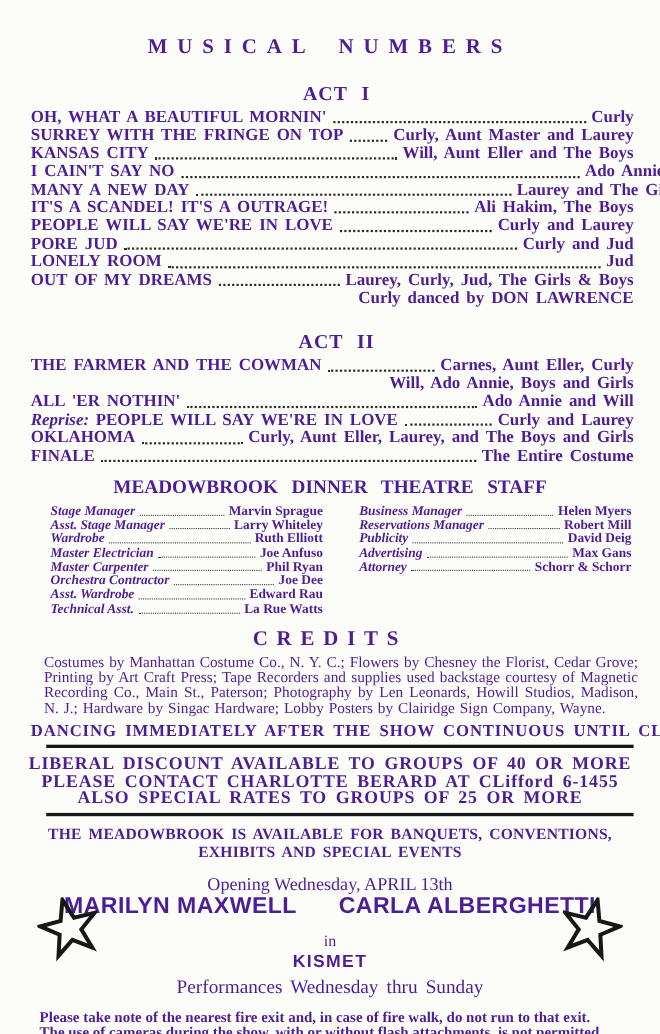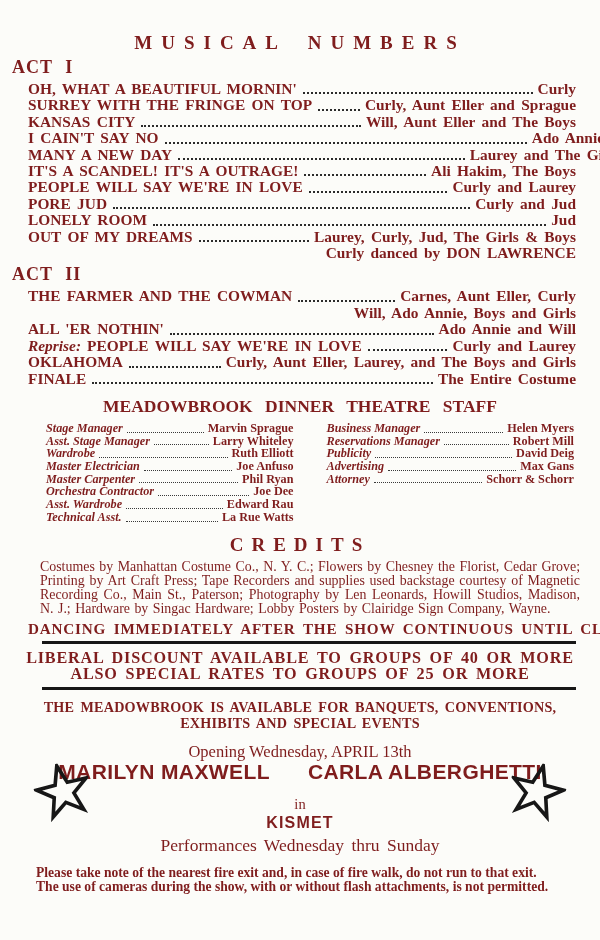--- a/index.html
+++ b/index.html
@@ -1,26 +1,26 @@
 <!DOCTYPE html>
 <html><head>
 <meta charset="utf-8">
 <style>
   * { box-sizing: border-box; }
   html, body { margin: 0; padding: 0; background: #ffffff; }
   .page {
     width: 600px; height: 940px; overflow: hidden; position: relative;
-    background: #fcfcf9; color: #7f1d1d;
+    background: #fcfcf9; color: #4c1d95;
     font-family: "Liberation Serif", "DejaVu Serif", serif;
   }
   
   .mn-title { text-align: center; font-weight: 700; font-size: 19px; line-height: 23px;
               letter-spacing: 9px; word-spacing: 8px; padding-top: 31px; }
-  .act-heading { font-weight: 700; font-size: 18px; line-height: 21px;
-                 letter-spacing: 1px; word-spacing: 7px; margin-top: 3px; padding-left: 12px; }
+  .act-heading { text-align: center; font-weight: 700; font-size: 18px; line-height: 21px;
+                 letter-spacing: 1px; word-spacing: 7px; margin-top: 21px; padding-left: 12px; }
   .song-list { padding: 3px 24px 0 28px; font-size: 15.4px; font-weight: 700; word-spacing: 2.5px; }
   .song-row { display: flex; align-items: flex-start; line-height: 16.4px; white-space: nowrap; }
   .leader { flex: 1 1 14px; min-width: 14px; align-self: flex-end;
             margin: 0 5px 3px 6px; border-bottom: 2px dotted #2b2b2b; }
   .cont { text-align: right; line-height: 16.4px; }
   .prefix { font-style: italic; margin-right: 6px; }
   .bleed-a { margin-right: -28px; }
   .bleed-b { margin-right: -44px; }
   
   .staff-heading { text-align: center; font-weight: 700; font-size: 17.5px; line-height: 21px;
@@ -75,21 +75,21 @@
 
   <div class="song-list">
     <div class="song-row">
       <span class="song-title">OH, WHAT A BEAUTIFUL MORNIN'</span>
       <span class="leader"></span>
       <span class="song-performers">Curly</span>
     </div>
     <div class="song-row">
       <span class="song-title">SURREY WITH THE FRINGE ON TOP</span>
       <span class="leader"></span>
-      <span class="song-performers">Curly, Aunt Eller and Sprague</span>
+      <span class="song-performers">Curly, Aunt Master and Laurey</span>
     </div>
     <div class="song-row">
       <span class="song-title">KANSAS CITY</span>
       <span class="leader"></span>
       <span class="song-performers">Will, Aunt Eller and The Boys</span>
     </div>
     <div class="song-row">
       <span class="song-title">I CAIN'T SAY NO</span>
       <span class="leader"></span>
       <span class="song-performers bleed-a">Ado Annie</span>
@@ -234,20 +234,21 @@
   </div>
 
   <div class="credits-heading">CREDITS</div>
   <div class="credits-body">Costumes by Manhattan Costume Co., N. Y. C.; Flowers by Chesney the Florist, Cedar Grove; Printing by Art Craft Press; Tape Recorders and supplies used backstage courtesy of Magnetic Recording Co., Main St., Paterson; Photography by Len Leonards, Howill Studios, Madison, N. J.; Hardware by Singac Hardware; Lobby Posters by Clairidge Sign Company, Wayne.</div>
   <div class="dancing">DANCING IMMEDIATELY AFTER THE SHOW CONTINUOUS UNTIL CLOSING</div>
 
   <div class="rule"></div>
 
   <div class="group-rates">
     <div>LIBERAL DISCOUNT AVAILABLE TO GROUPS OF 40 OR MORE</div>
+    <div>PLEASE CONTACT CHARLOTTE BERARD AT CLifford 6-1455</div>
     <div>ALSO SPECIAL RATES TO GROUPS OF 25 OR MORE</div>
   </div>
 
   <div class="rule r2"></div>
 
   <div class="banquets">
     <div>THE MEADOWBROOK IS AVAILABLE FOR BANQUETS, CONVENTIONS,</div>
     <div>EXHIBITS AND SPECIAL EVENTS</div>
   </div>
 

